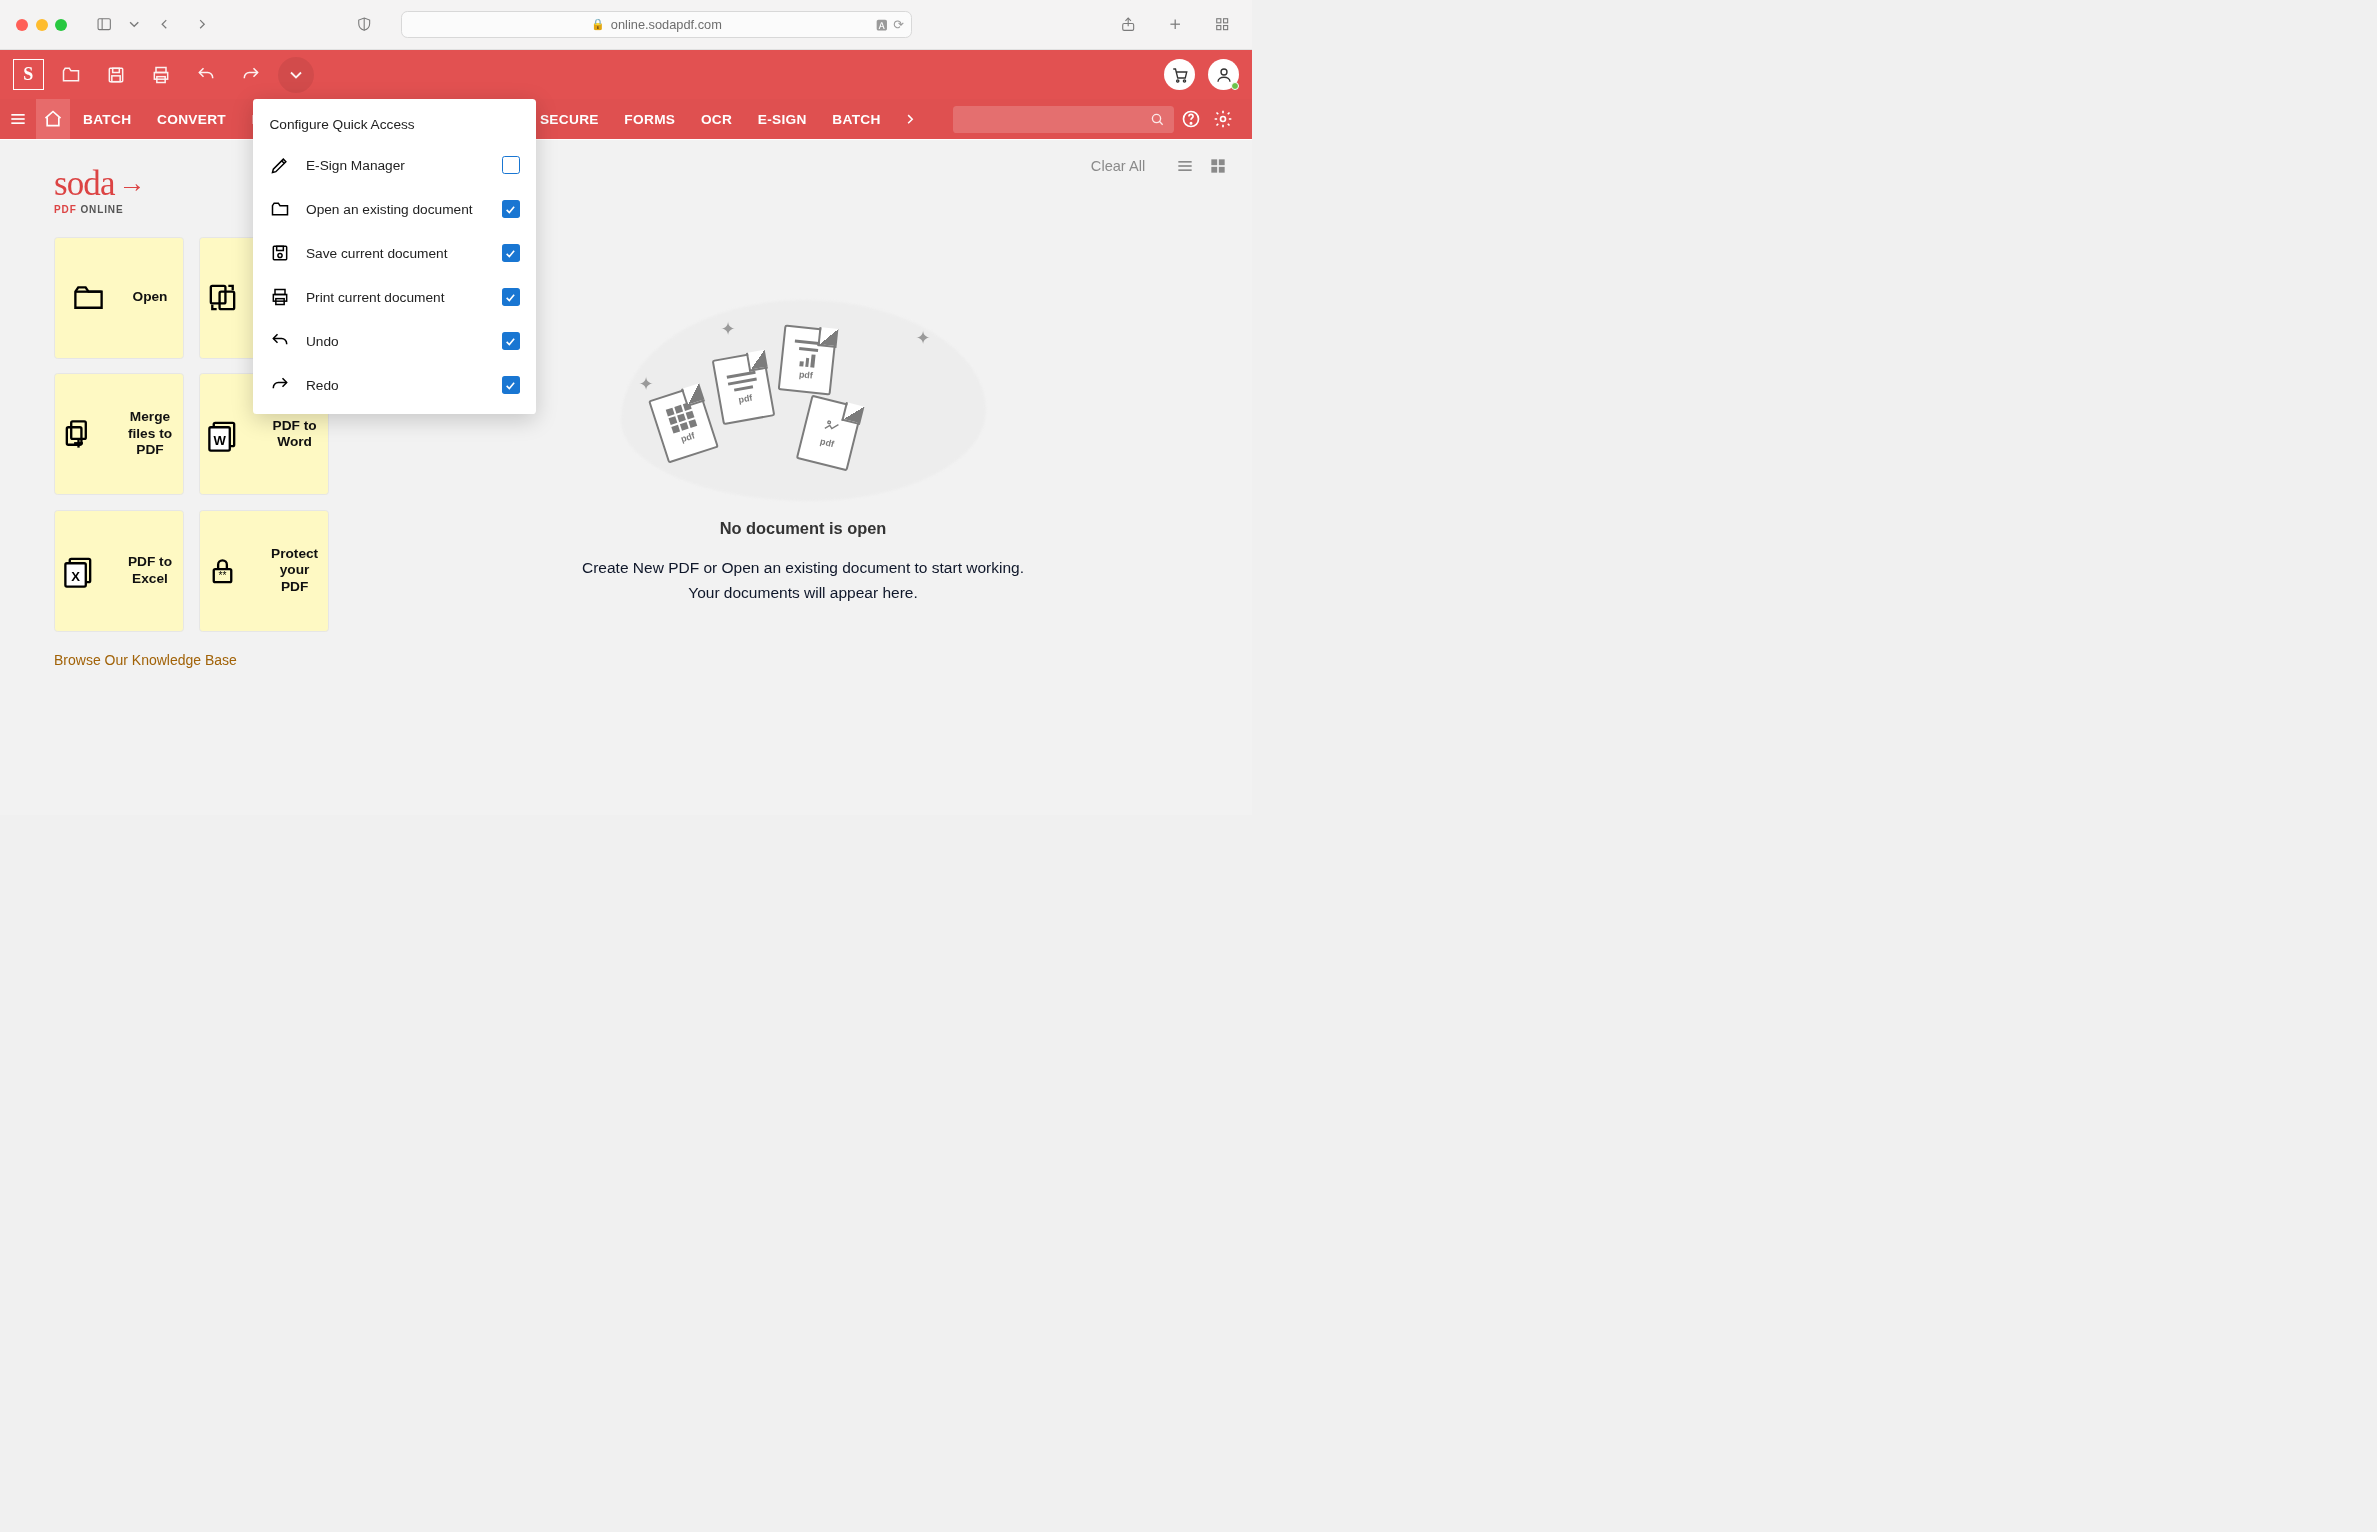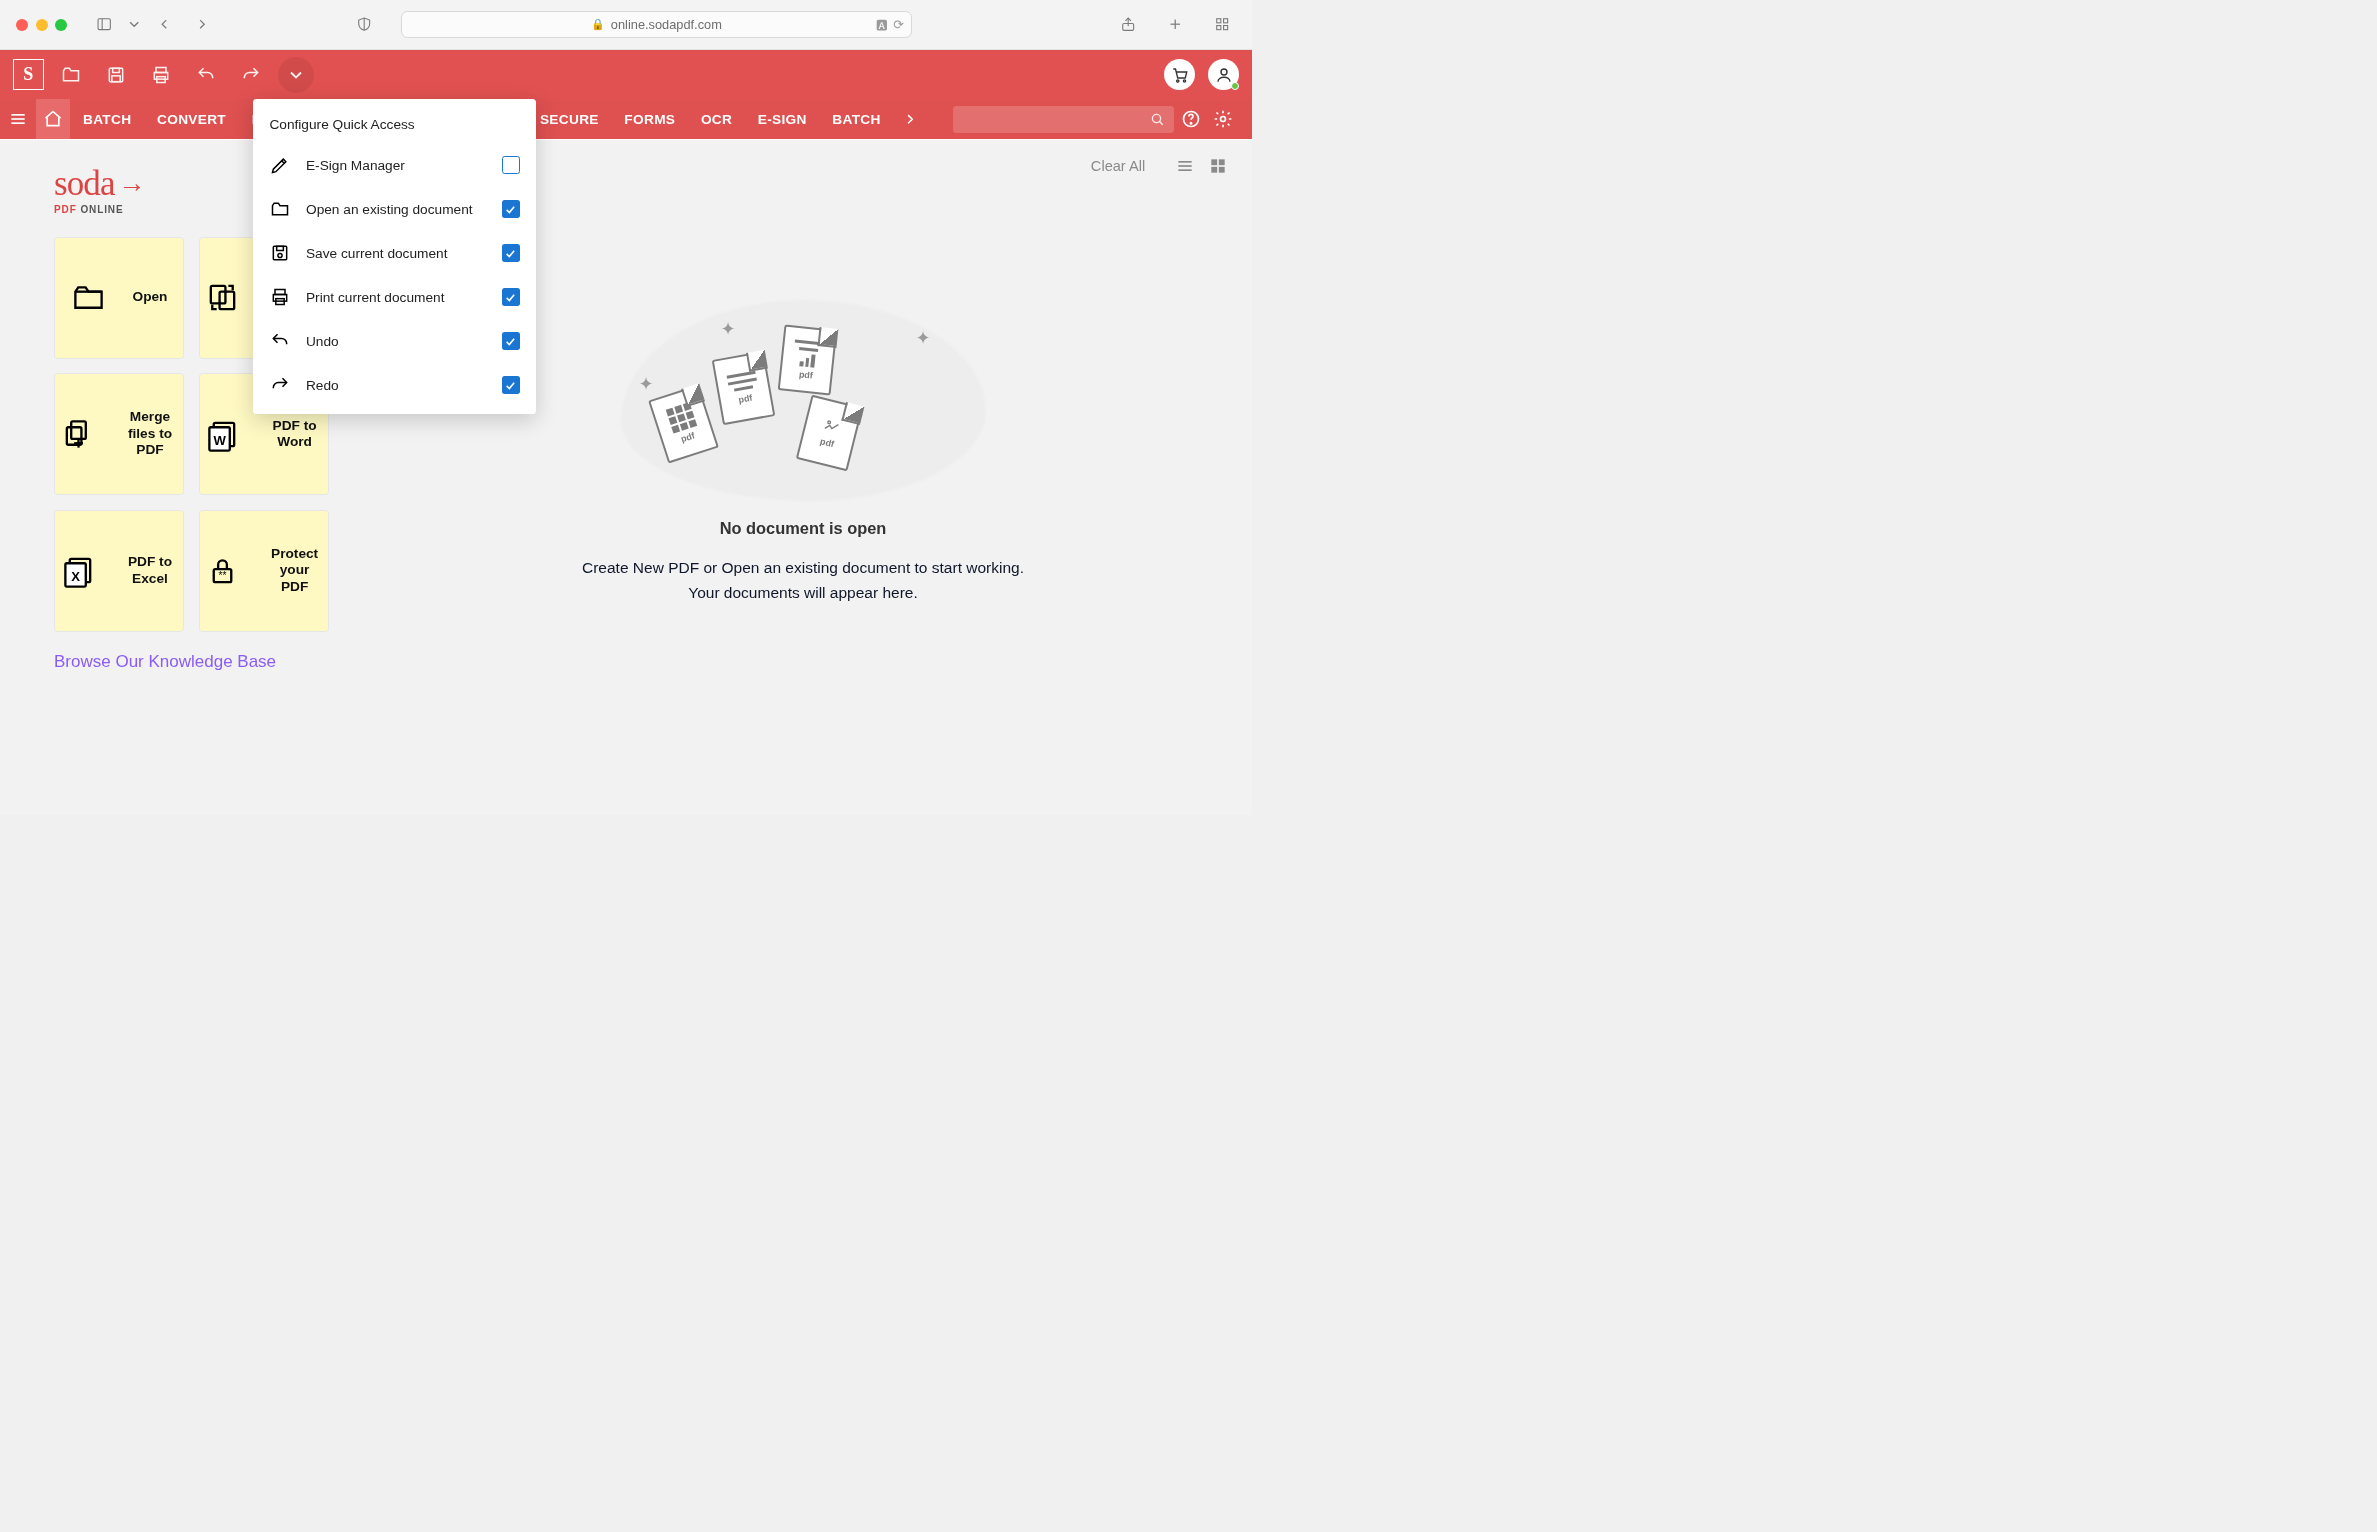--- a/index.html
+++ b/index.html
@@ -145,21 +145,21 @@
     border-radius:3.6px;
     display:flex; flex-direction:row; align-items:center; justify-content:center;
     padding: 9px 5.5px;
     text-align:center;
     gap:27px;
   }
   .tile .ticon { height:40px; display:flex; align-items:center; justify-content:center; }
   .tile .ticon svg { width:35px; height:35px; stroke:#000; fill:none; stroke-width:1.6; }
   .tile .tlabel { font-size:13.7px; font-weight:600; color:#111; line-height:1.2;}
 
-  .kb-link { margin-top:20px; font-size:17px; color:#8b5cf6;}
+  .kb-link { margin-top:20px; font-size:14px; color:#a16207;}
 
   .right-panel {
     flex:1; position:relative;
     padding: 16.4px 24px;
   }
   .rp-header { display:flex; justify-content:flex-end; align-items:center; gap:30px; color:#8a8a8a; }
   .rp-header .clear { font-size:14.6px; color:#8a8a8a;}
   .rp-header .view-toggle { display:flex; gap:12.8px; }
   .rp-header .view-toggle svg { width:20px; height:20px; }
 

